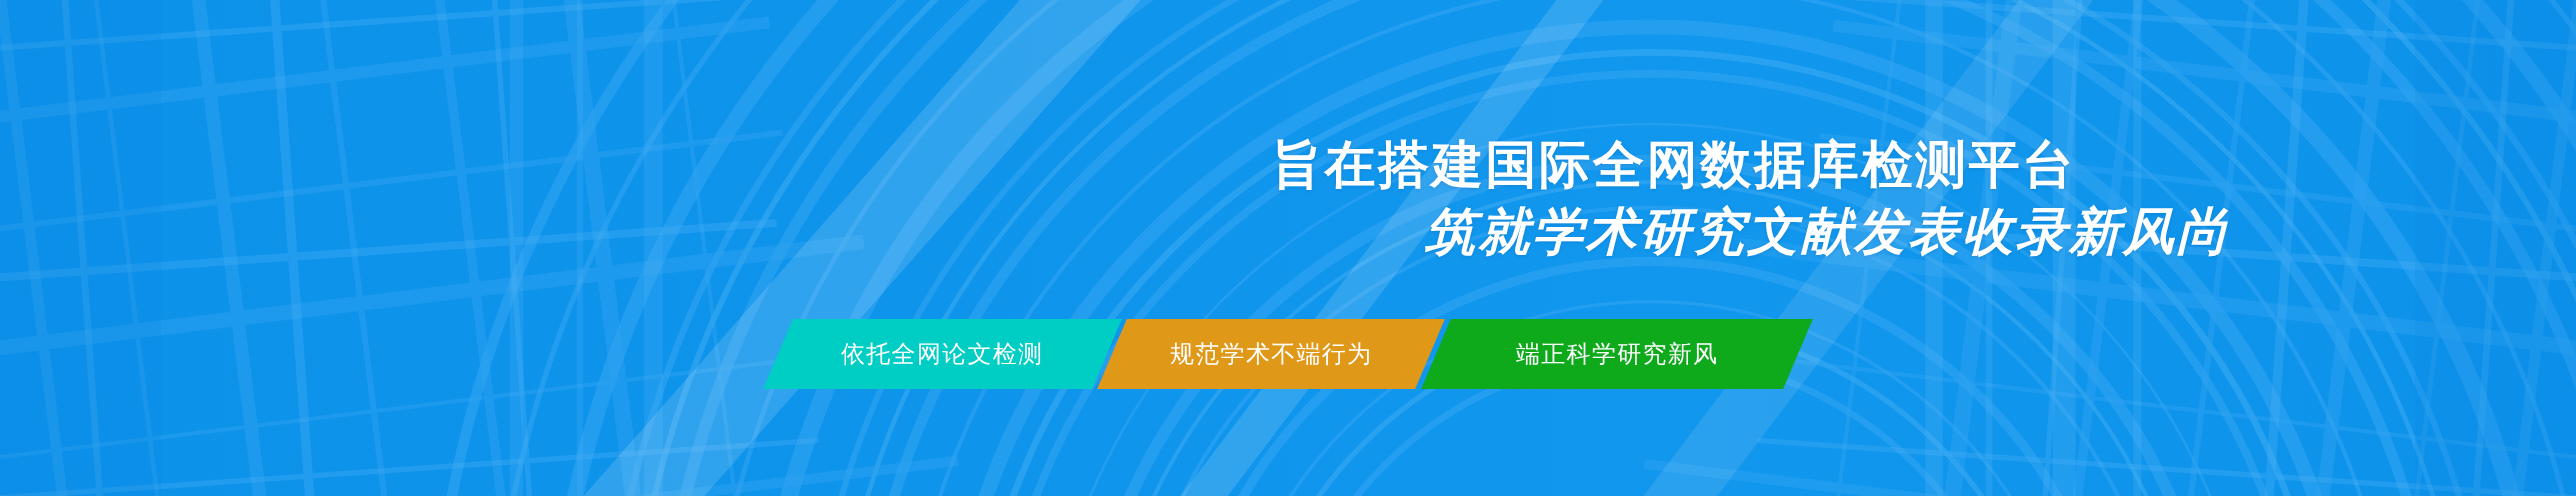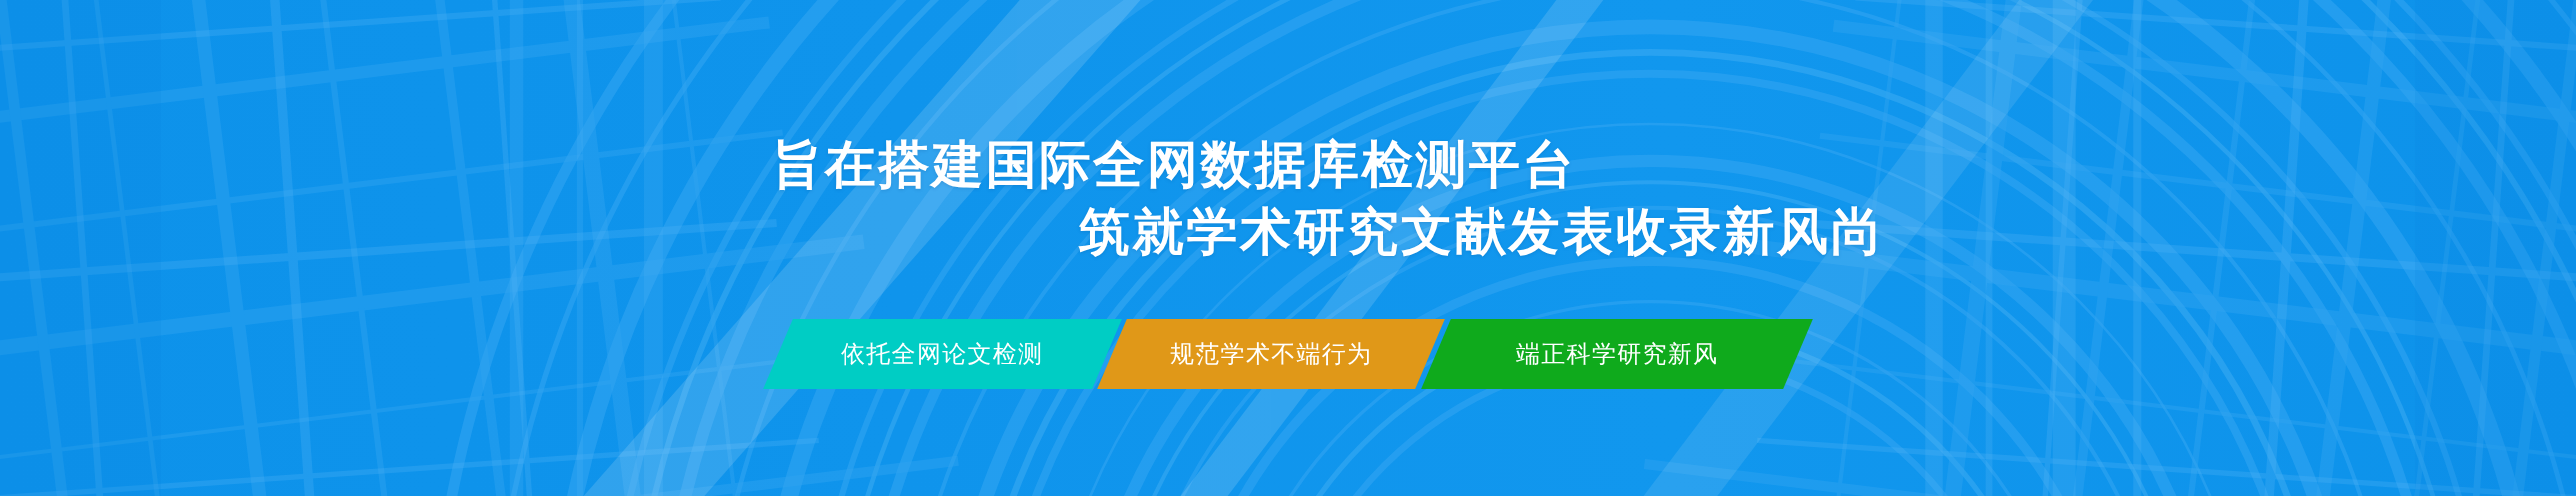--- a/index.html
+++ b/index.html
@@ -35,35 +35,37 @@
     display: block;
   }
 
   
   .headline {
     position: absolute;
     left: 0;
     top: 131px;
     width: 2576px;
     z-index: 5;
+    text-align: center;
   }
   .headline-line {
     color: #ffffff;
     font-size: 51px;
     line-height: 67px;
     font-weight: 700;
     letter-spacing: 2.7px;
     white-space: nowrap;
     text-shadow: 0 1.3px 3.4px rgba(0, 60, 120, 0.18);
   }
   .headline-line-1 {
     margin-left: 771px;
   }
   .headline-line-2 {
     margin-left: 1079px;
+    font-style: italic;
   }
 
   
   .tagbar {
     position: absolute;
     left: 778px;
     top: 319px;
     height: 70px;
     width: 1026px;
     z-index: 6;

